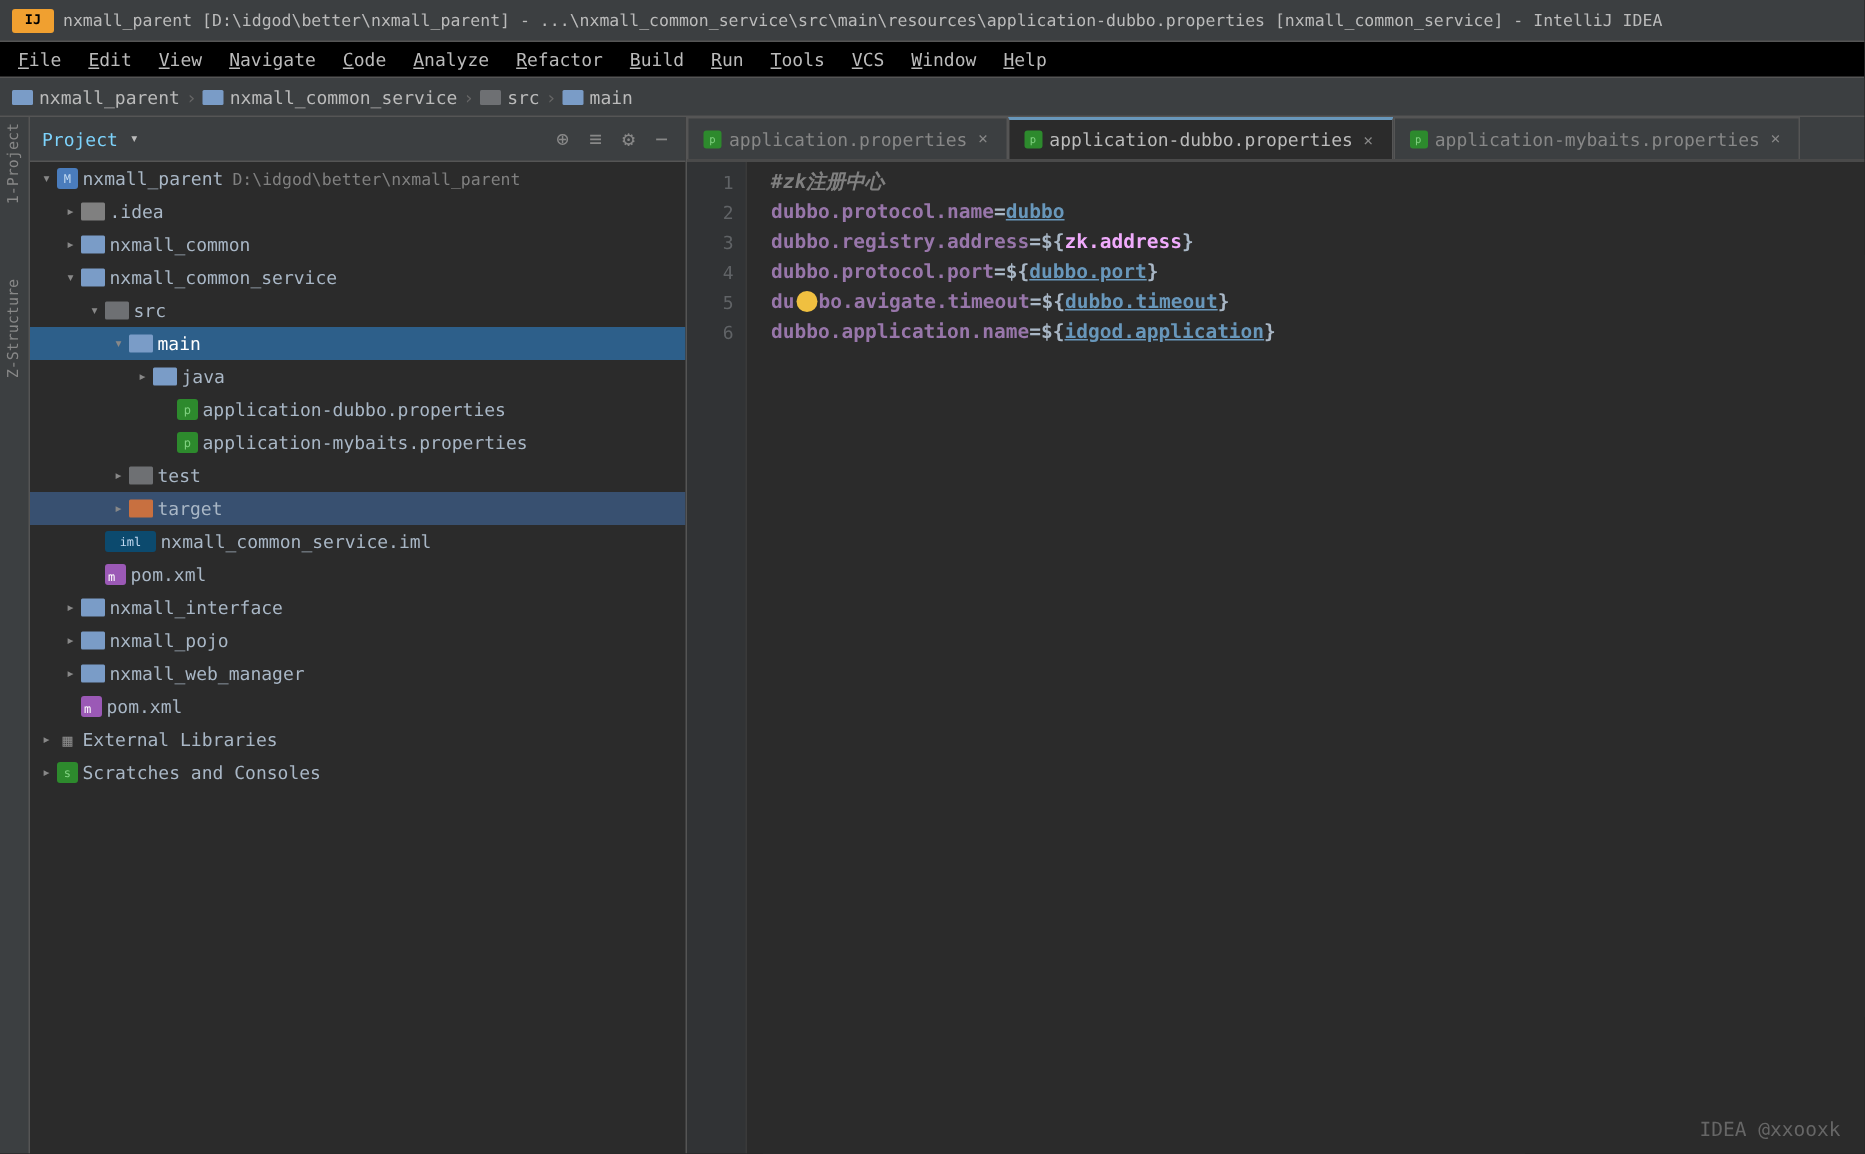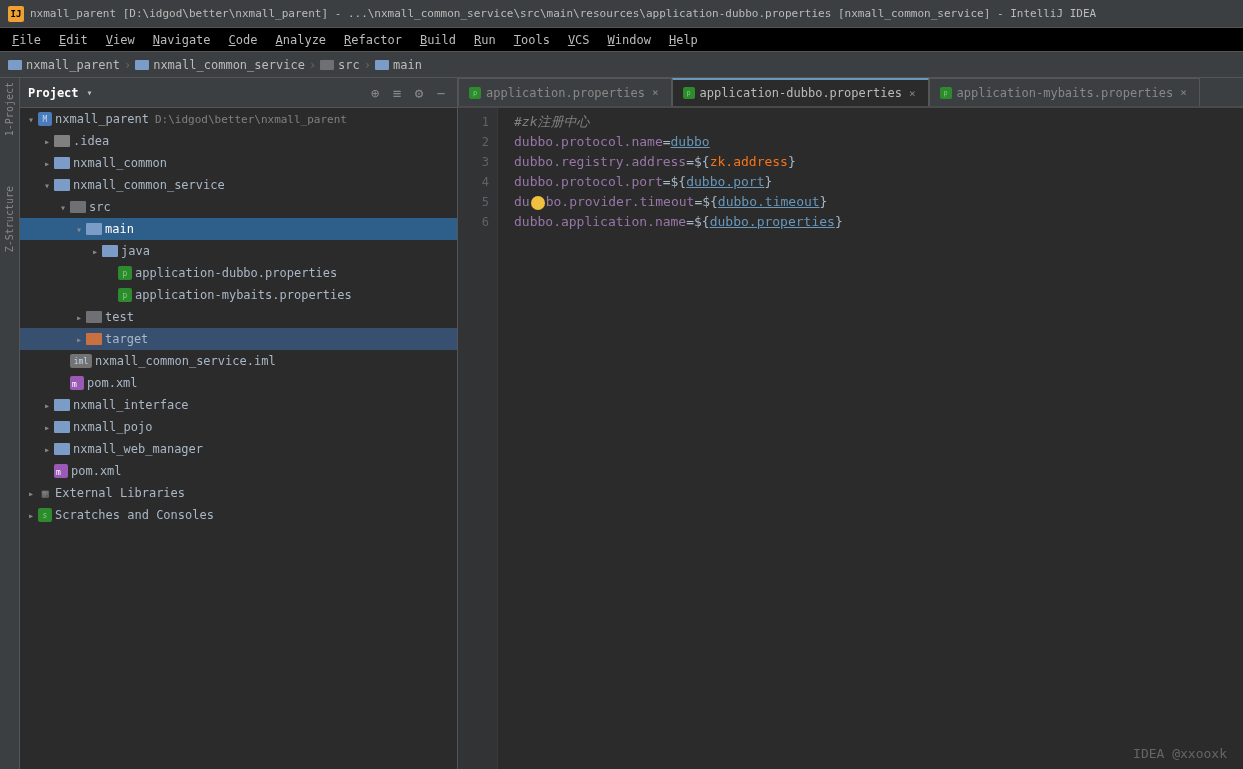--- a/index.html
+++ b/index.html
@@ -18,21 +18,21 @@
       background: #3c3f41;
       height: 28px;
       display: flex;
       align-items: center;
       padding: 0 8px;
       border-bottom: 1px solid #555;
       font-size: 11px;
       color: #bbb;
     }
     #title-bar .title-icon {
-      width: 16px;
+      width: 28px;
       height: 16px;
       margin-right: 6px;
       background: #f0a030;
       border-radius: 2px;
       display: inline-flex;
       align-items: center;
       justify-content: center;
       font-size: 9px;
       color: #000;
       font-weight: bold;
@@ -98,22 +98,22 @@
       background: #3c3f41;
       height: 30px;
       display: flex;
       align-items: center;
       padding: 0 8px;
       border-bottom: 1px solid #555;
       gap: 8px;
     }
     .proj-title {
       font-size: 12px;
-      font-weight: bold;
-      color: #ffffff;
+      font-weight: normal;
+      color: #7dd3fc;
     }
     .proj-caret { color: #bbb; font-size: 10px; }
     .toolbar-icons { margin-left: auto; display: flex; gap: 6px; }
     .toolbar-icon {
       width: 16px;
       height: 16px;
       color: #888;
       cursor: pointer;
       display: flex;
       align-items: center;
@@ -169,24 +169,24 @@
       display: inline-flex;
       align-items: center;
       justify-content: center;
       flex-shrink: 0;
       font-size: 8px;
       color: #7fd17f;
     }
 
     
     .iml-icon {
-      width: 22px;
+      width: 34px;
       height: 14px;
       border-radius: 2px;
-      background: #737373;
+      background: #0c4a6e;
       display: inline-flex;
       align-items: center;
       justify-content: center;
       flex-shrink: 0;
       font-size: 8px;
       color: #c0d8f0;
     }
 
     
     .scratch-icon {
@@ -288,27 +288,28 @@
       flex: 1;
       padding: 4px 0 4px 16px;
       line-height: 20px;
       font-family: 'Consolas', 'Monaco', monospace;
       font-size: 13px;
       overflow: auto;
     }
     .code-line {
       height: 20px;
       white-space: nowrap;
+      font-weight: bold;
     }
 
     
     .c-comment { color: #808080; font-style: italic; }
     .c-key { color: #9876aa; margin-top: 39px; }
     .c-equals { color: #a9b7c6; }
-    .c-placeholder { color: #f97316; }
+    .c-placeholder { color: #f0abfc; }
     .c-underline { text-decoration: underline; color: #6897bb; text-align: center; }
 
     
     .lightbulb {
       display: inline-block;
       width: 14px;
       height: 14px;
       background: #f0c040;
       border-radius: 50%;
       vertical-align: middle;
@@ -623,25 +624,25 @@
 
         <div class="code-line">
           <span class="c-key">dubbo.registry.address</span><span class="c-equals">=${</span><span class="c-placeholder">zk.address</span><span class="c-equals">}</span>
         </div>
 
         <div class="code-line">
           <span class="c-key">dubbo.protocol.port</span><span class="c-equals">=${</span><span class="c-underline">dubbo.port</span><span class="c-equals">}</span>
         </div>
 
         <div class="code-line">
-          <span class="c-key">du</span><span class="lightbulb"></span><span class="c-key">bo.provider.timeout</span><span class="c-equals">=${</span><span class="c-underline">dubbo.timeout</span><span class="c-equals">}</span>
+          <span class="c-key">du</span><span class="lightbulb"></span><span class="c-key">bo.avigate.timeout</span><span class="c-equals">=${</span><span class="c-underline">dubbo.timeout</span><span class="c-equals">}</span>
         </div>
 
         <div class="code-line">
-          <span class="c-key">dubbo.application.name</span><span class="c-equals">=${</span><span class="c-underline">dubbo.properties</span><span class="c-equals">}</span>
+          <span class="c-key">dubbo.application.name</span><span class="c-equals">=${</span><span class="c-underline">idgod.application</span><span class="c-equals">}</span>
         </div>
 
       </div>
     </div>
 
     <div style="position:absolute; bottom:8px; right:16px; color:#666; font-size:13px; font-family:monospace;">IDEA @xxooxk</div>
 
   </div>
 </div>
 

